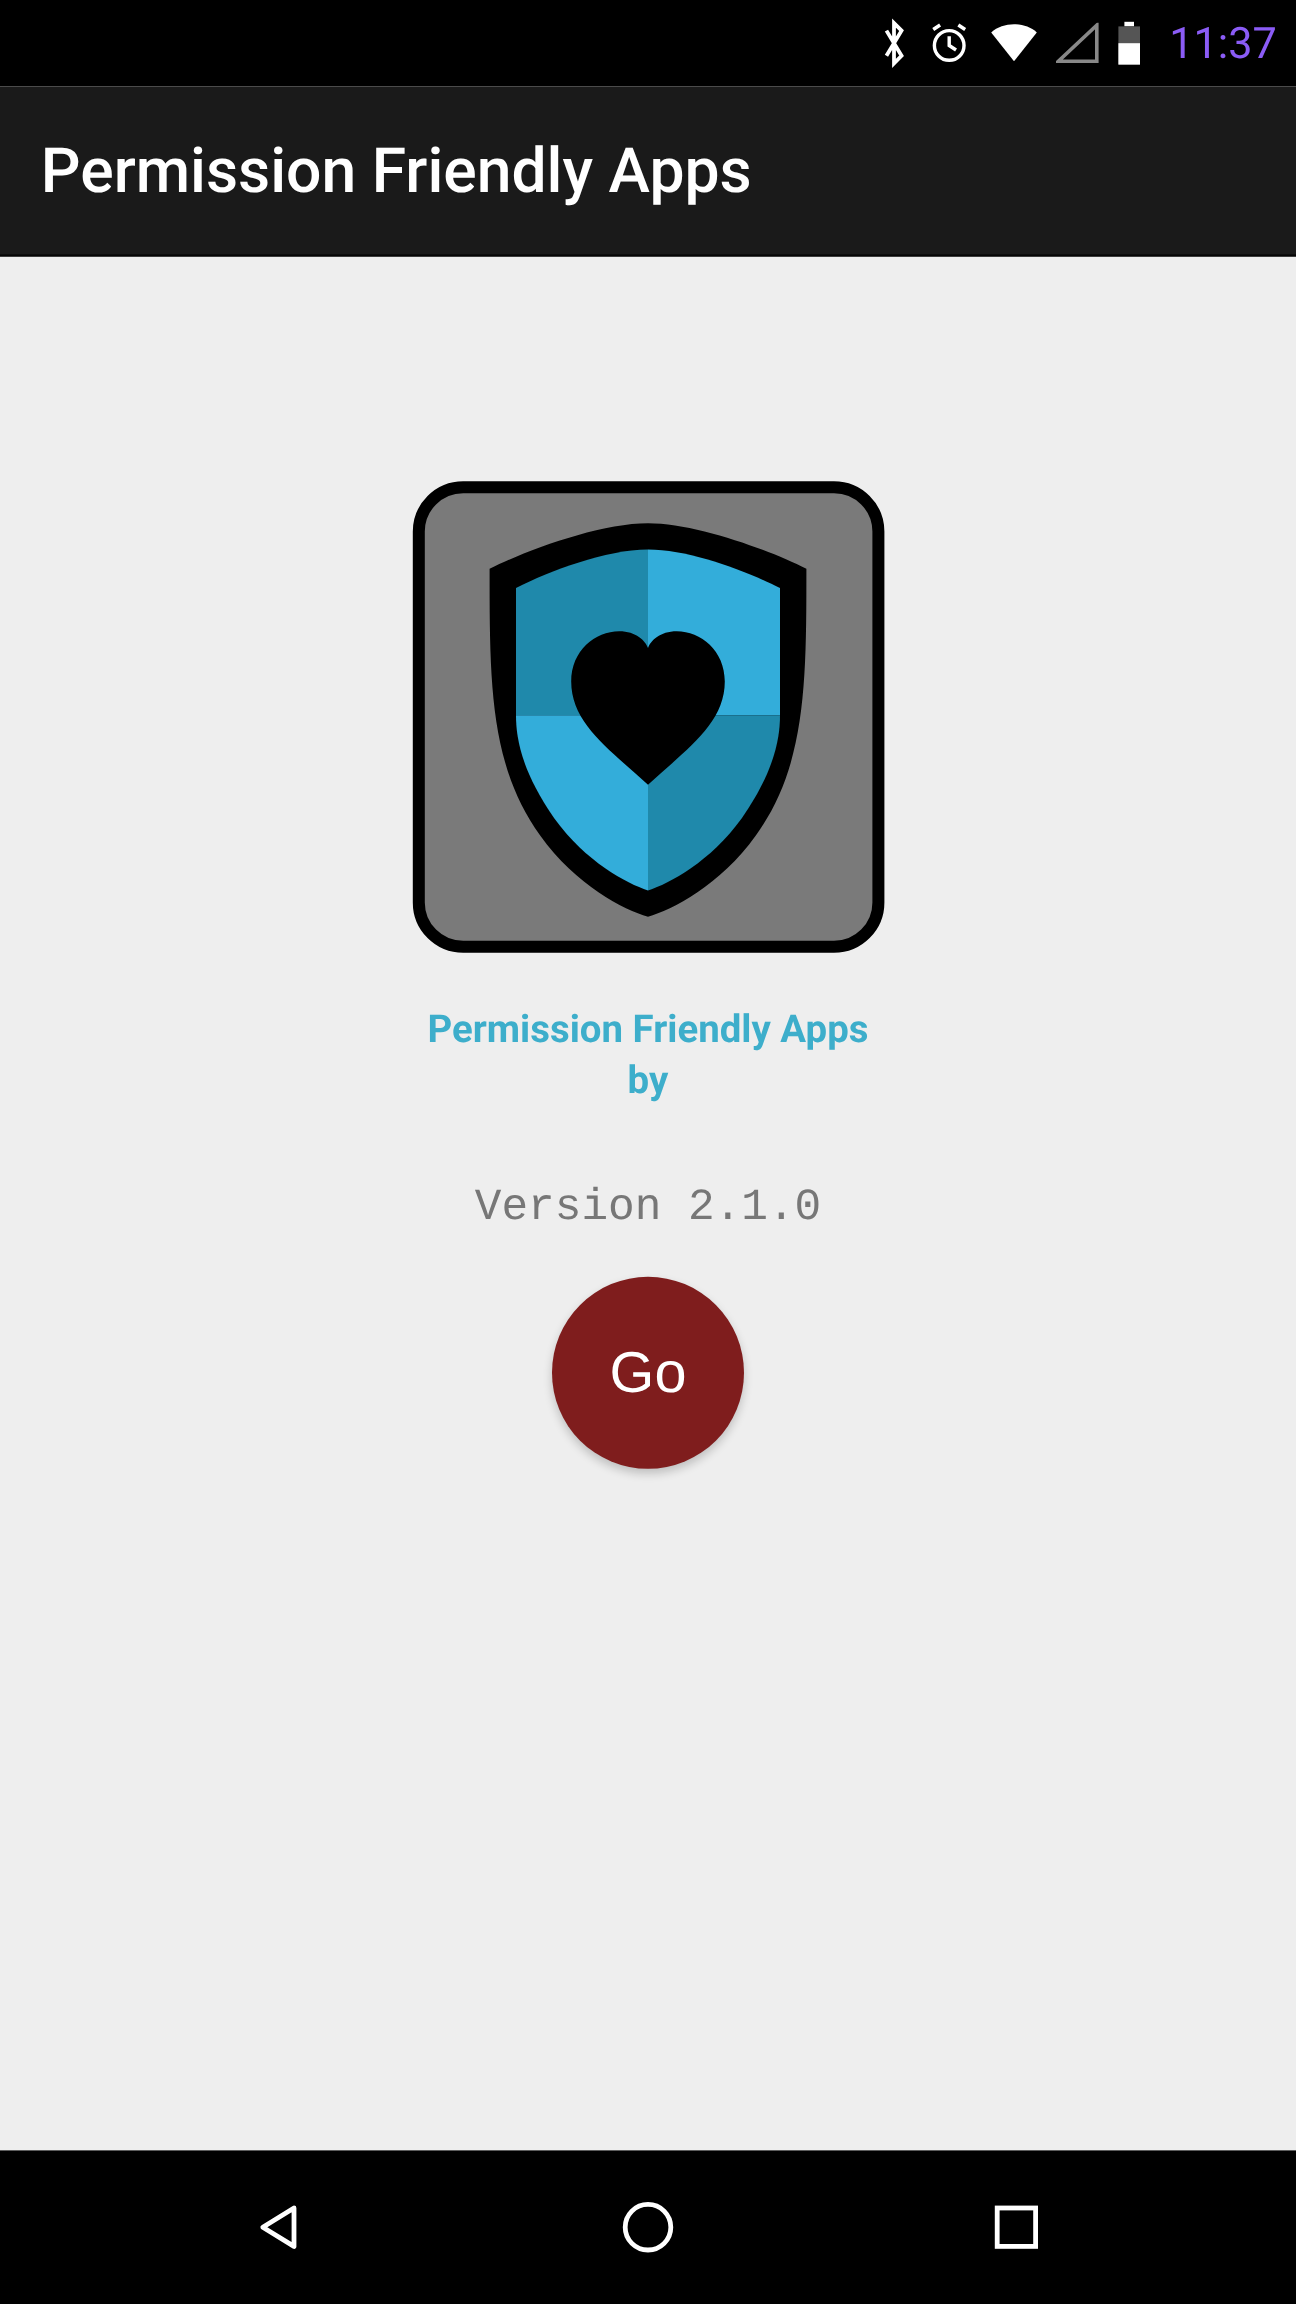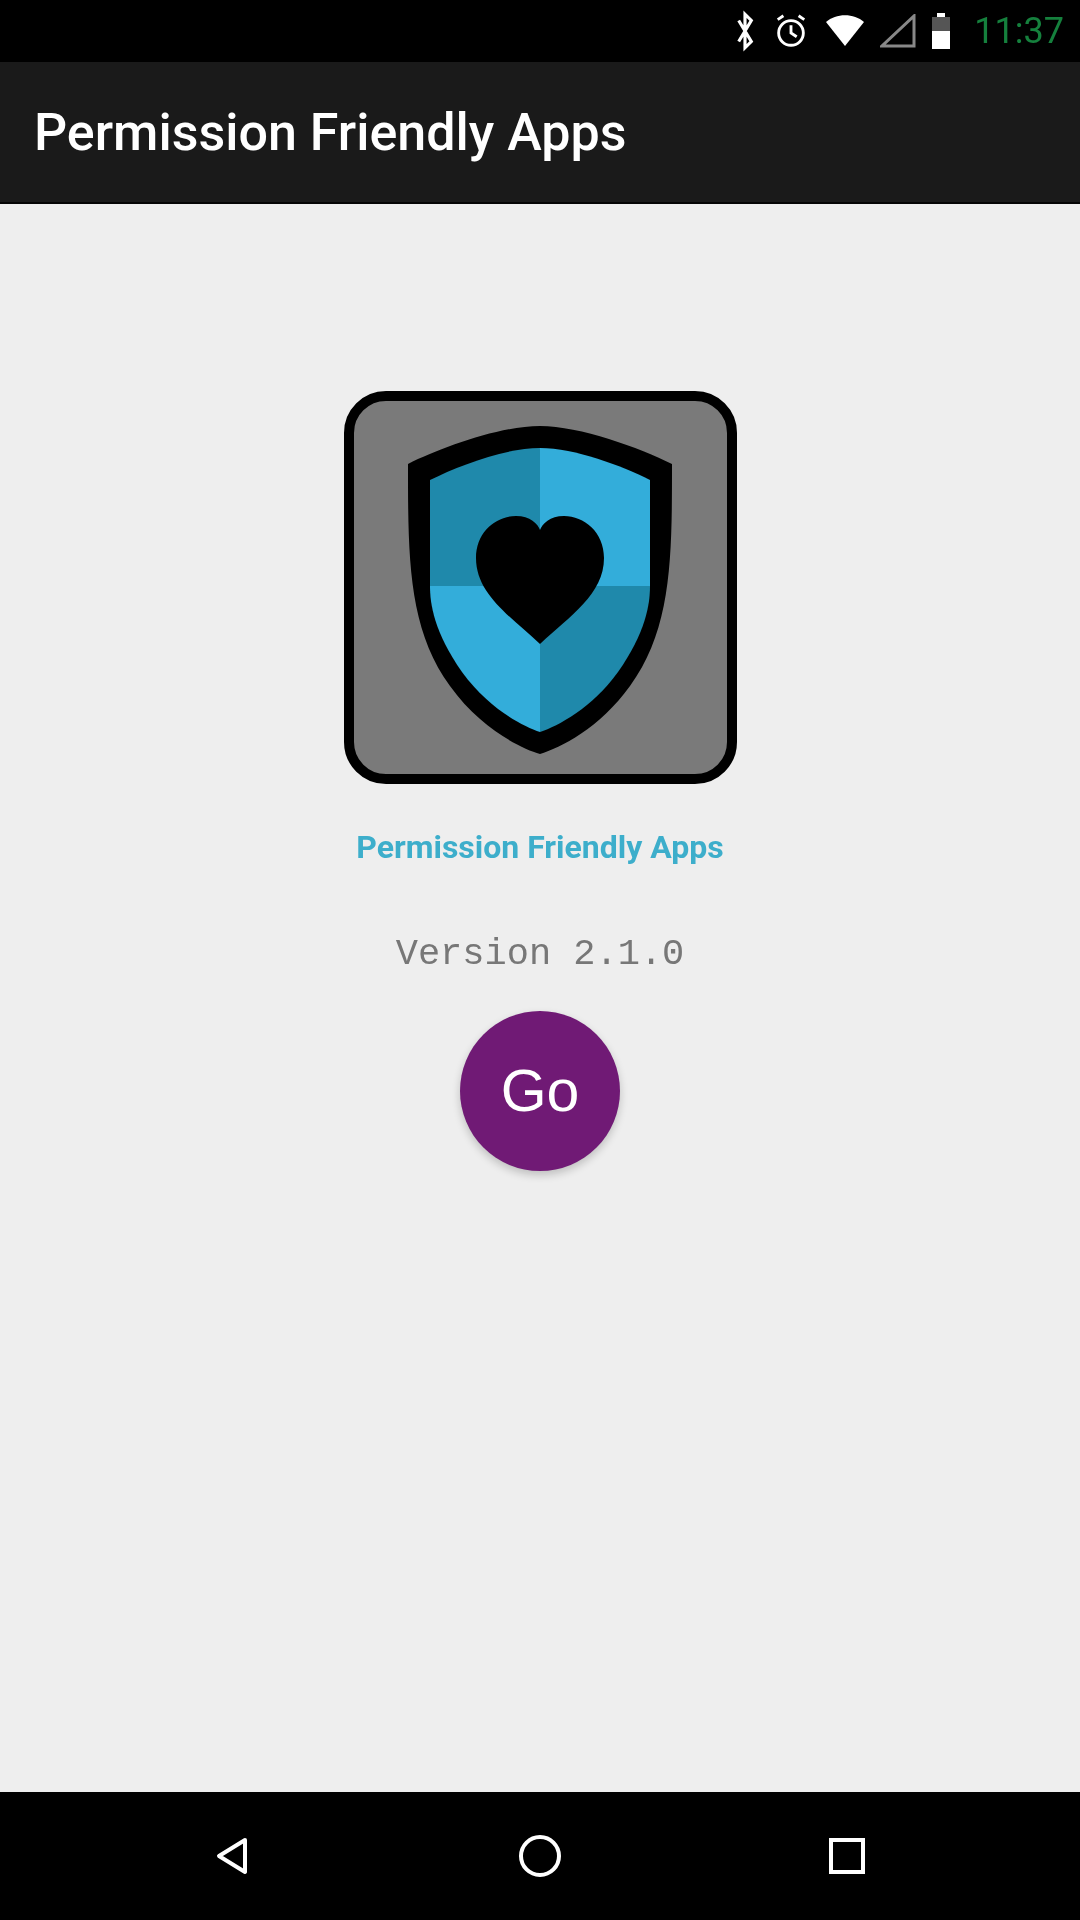--- a/index.html
+++ b/index.html
@@ -1,21 +1,21 @@
 <!DOCTYPE html>
 <html><head>
   <meta charset="utf-8">
   <style>
     * { margin: 0; padding: 0; box-sizing: border-box; }
     html, body { width: 1080px; height: 1920px; font-family: Roboto, Arial, sans-serif; overflow: hidden; }
     
     .status-bar {
-      height: 62px;
+      height: 72px;
       background: #000;
-      color: #15803d;
+      color: #8b5cf6;
       display: flex;
       justify-content: flex-end;
       align-items: center;
       padding: 0 16px;
       gap: 14px;
     }
     .status-bar .icon { display: flex; align-items: center; }
     .status-bar .time { font-size: 36px; font-weight: 400; margin-left: 8px; }
     
     .app-bar {
@@ -65,23 +65,23 @@
       color: #777;
       font-size: 37px;
       font-family: Liberation Mono, monospace;
     }
     
     .go-button {
       margin-top: 36px;
       width: 160px;
       height: 160px;
       border-radius: 50%;
-      background: #701a75;
+      background: #7f1d1d;
       color: #fff;
-      font-size: 59px;
+      font-size: 48px;
       font-weight: 400;
       border: none;
       display: flex;
       align-items: center;
       justify-content: center;
       cursor: pointer;
       box-shadow: 0 4px 8px rgba(0,0,0,0.2);
     }
     
     .nav-bar {
@@ -152,20 +152,21 @@
       <path d="M50 168 L160 168 L160 314 C142 308 108 290 82 254 C54 214 50 186 50 168 Z" fill="#33adda"></path>
 
       <path d="M270 168 L160 168 L160 314 C178 308 212 290 238 254 C266 214 270 186 270 168 Z" fill="#1f89ab"></path>
 
       <path d="M160 226 C130 198 96 176 96 140 C96 114 116 98 136 98 C150 98 158 106 160 112 C162 106 170 98 184 98 C204 98 224 114 224 140 C224 176 190 198 160 226 Z" fill="#000"></path>
     </svg>
   </div>
 
   <div class="credits">
     <div>Permission Friendly Apps</div>
+    <div>by</div>
   </div>
 
   <div class="version">Version 2.1.0</div>
 
   <button class="go-button">Go</button>
 
 </div>
 
 <div class="nav-bar">
   <div class="nav-btn">

